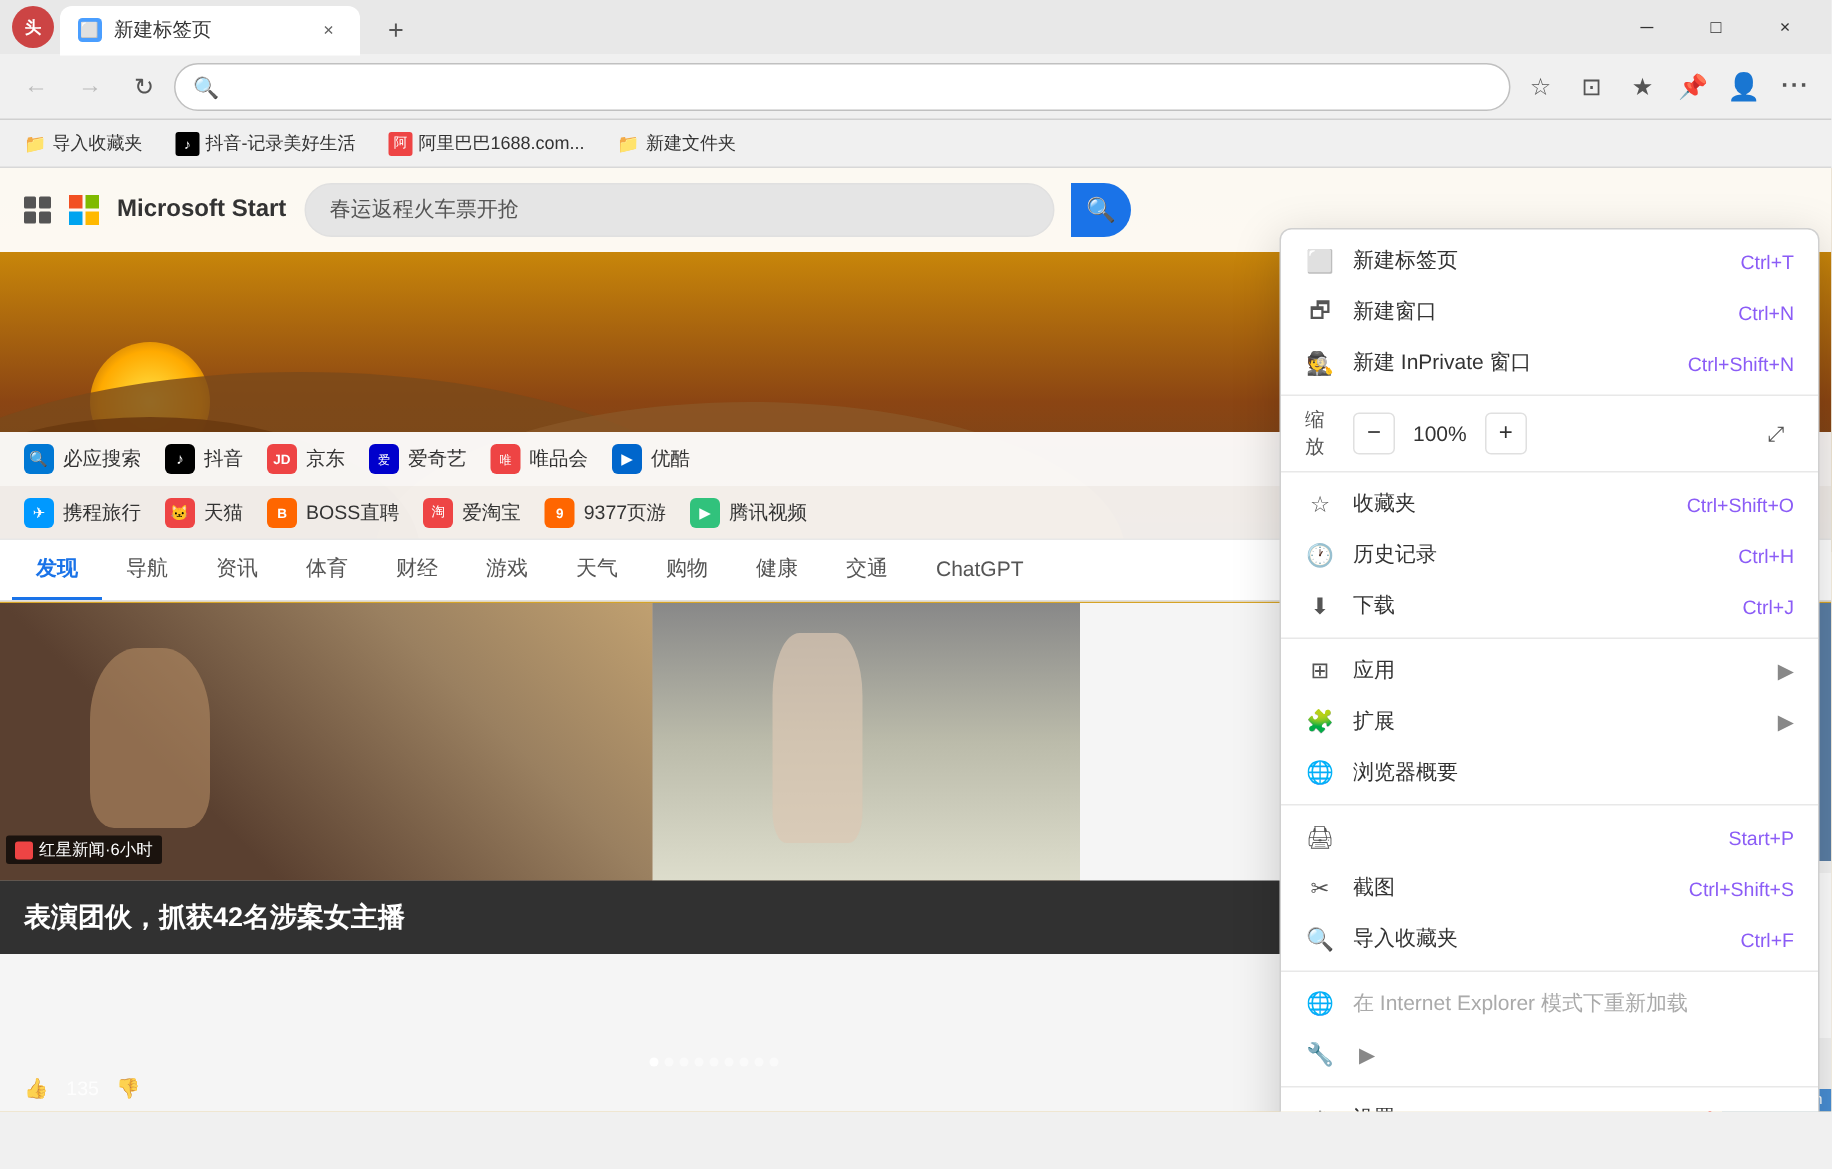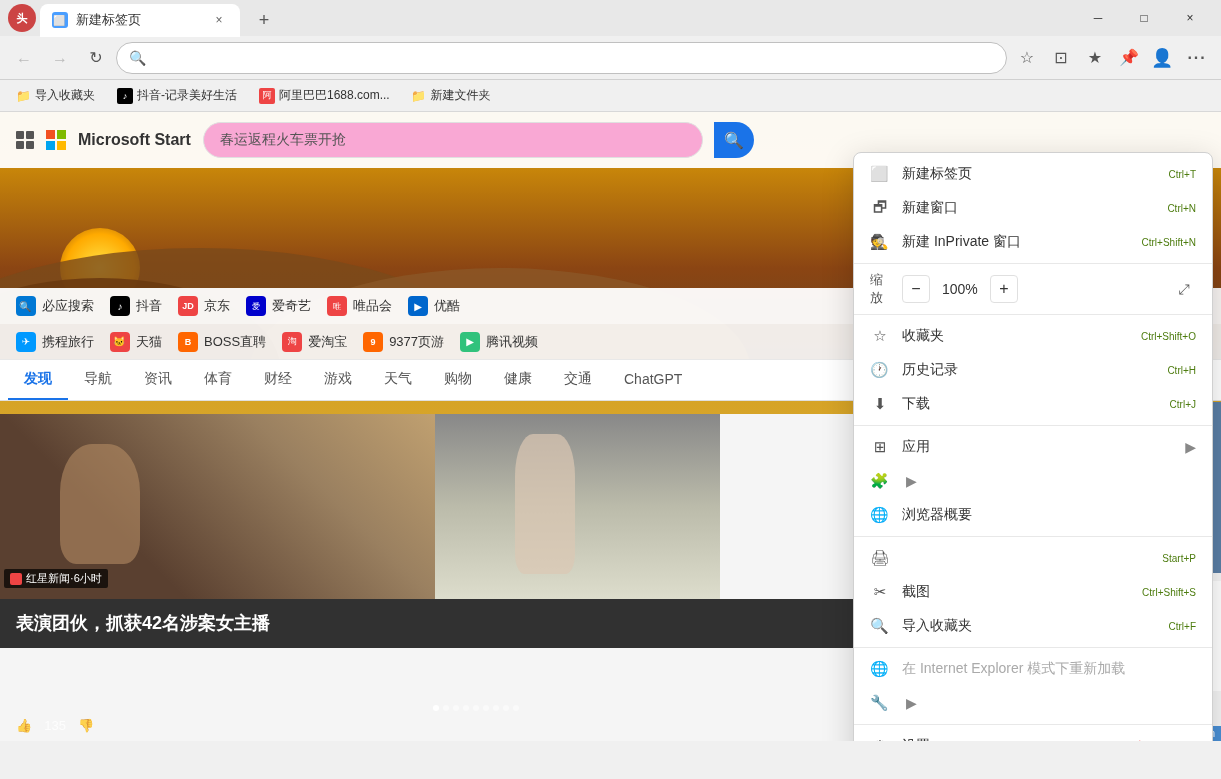--- a/index.html
+++ b/index.html
@@ -150,21 +150,21 @@
       align-items: center;
       padding: 0 16px;
       gap: 12px;
     }
     .ms-logo { display: flex; align-items: center; gap: 8px; font-size: 16px; font-weight: 600; color: #333; }
     .ms-grid-icon { display: grid; grid-template-columns: 1fr 1fr; gap: 2px; width: 18px; height: 18px; }
     .ms-grid-dot { background: #555; border-radius: 1px; }
     .ms-search-bar {
       flex: 1; max-width: 500px;
       height: 36px;
-      background: #f9a8d4;
+      background: #e5e5e5;
       border: 1px solid #e0e0e0;
       border-radius: 18px;
       display: flex;
       align-items: center;
       padding: 0 16px;
       font-size: 14px;
       color: #333;
     }
     .ms-search-btn {
       width: 40px; height: 36px;
@@ -238,21 +238,20 @@
       display: flex;
       gap: 0;
     }
 
     
     .news-col {
       flex: 1;
       background: #f5f5f5;
       overflow: hidden;
       position: relative;
-      margin-top: 12px;
     }
 
     .news-card {
       position: relative;
       height: 100%;
       overflow: hidden;
     }
 
     .news-source-badge {
       position: absolute;
@@ -363,21 +362,21 @@
 
     .menu-icon {
       width: 20px; height: 20px;
       display: flex; align-items: center; justify-content: center;
       flex-shrink: 0;
       font-size: 15px;
       color: #555;
     }
 
     .menu-label { flex: 1; }
-    .menu-shortcut { color: #4d7c0f; font-size: 10px; margin-left: auto; }
+    .menu-shortcut { color: #8b5cf6; font-size: 13px; margin-left: auto; }
     .menu-arrow { color: #888; margin-left: 4px; }
 
     .menu-divider {
       height: 1px;
       background: #e8e8e8;
       margin: 4px 0;
     }
 
     .zoom-control {
       display: flex;
@@ -749,20 +748,21 @@
 
     <div class="menu-divider"></div>
 
     <div class="menu-item">
       <div class="menu-icon">⊞</div>
       <span class="menu-label">应用</span>
       <span class="menu-arrow">▶</span>
     </div>
     <div class="menu-item">
       <div class="menu-icon">🧩</div>
+      <span class="menu-label">扩展</span>
       <span class="menu-arrow">▶</span>
     </div>
     <div class="menu-item">
       <div class="menu-icon">🌐</div>
       <span class="menu-label">浏览器概要</span>
     </div>
 
     <div class="menu-divider"></div>
 
     <div class="menu-item">

